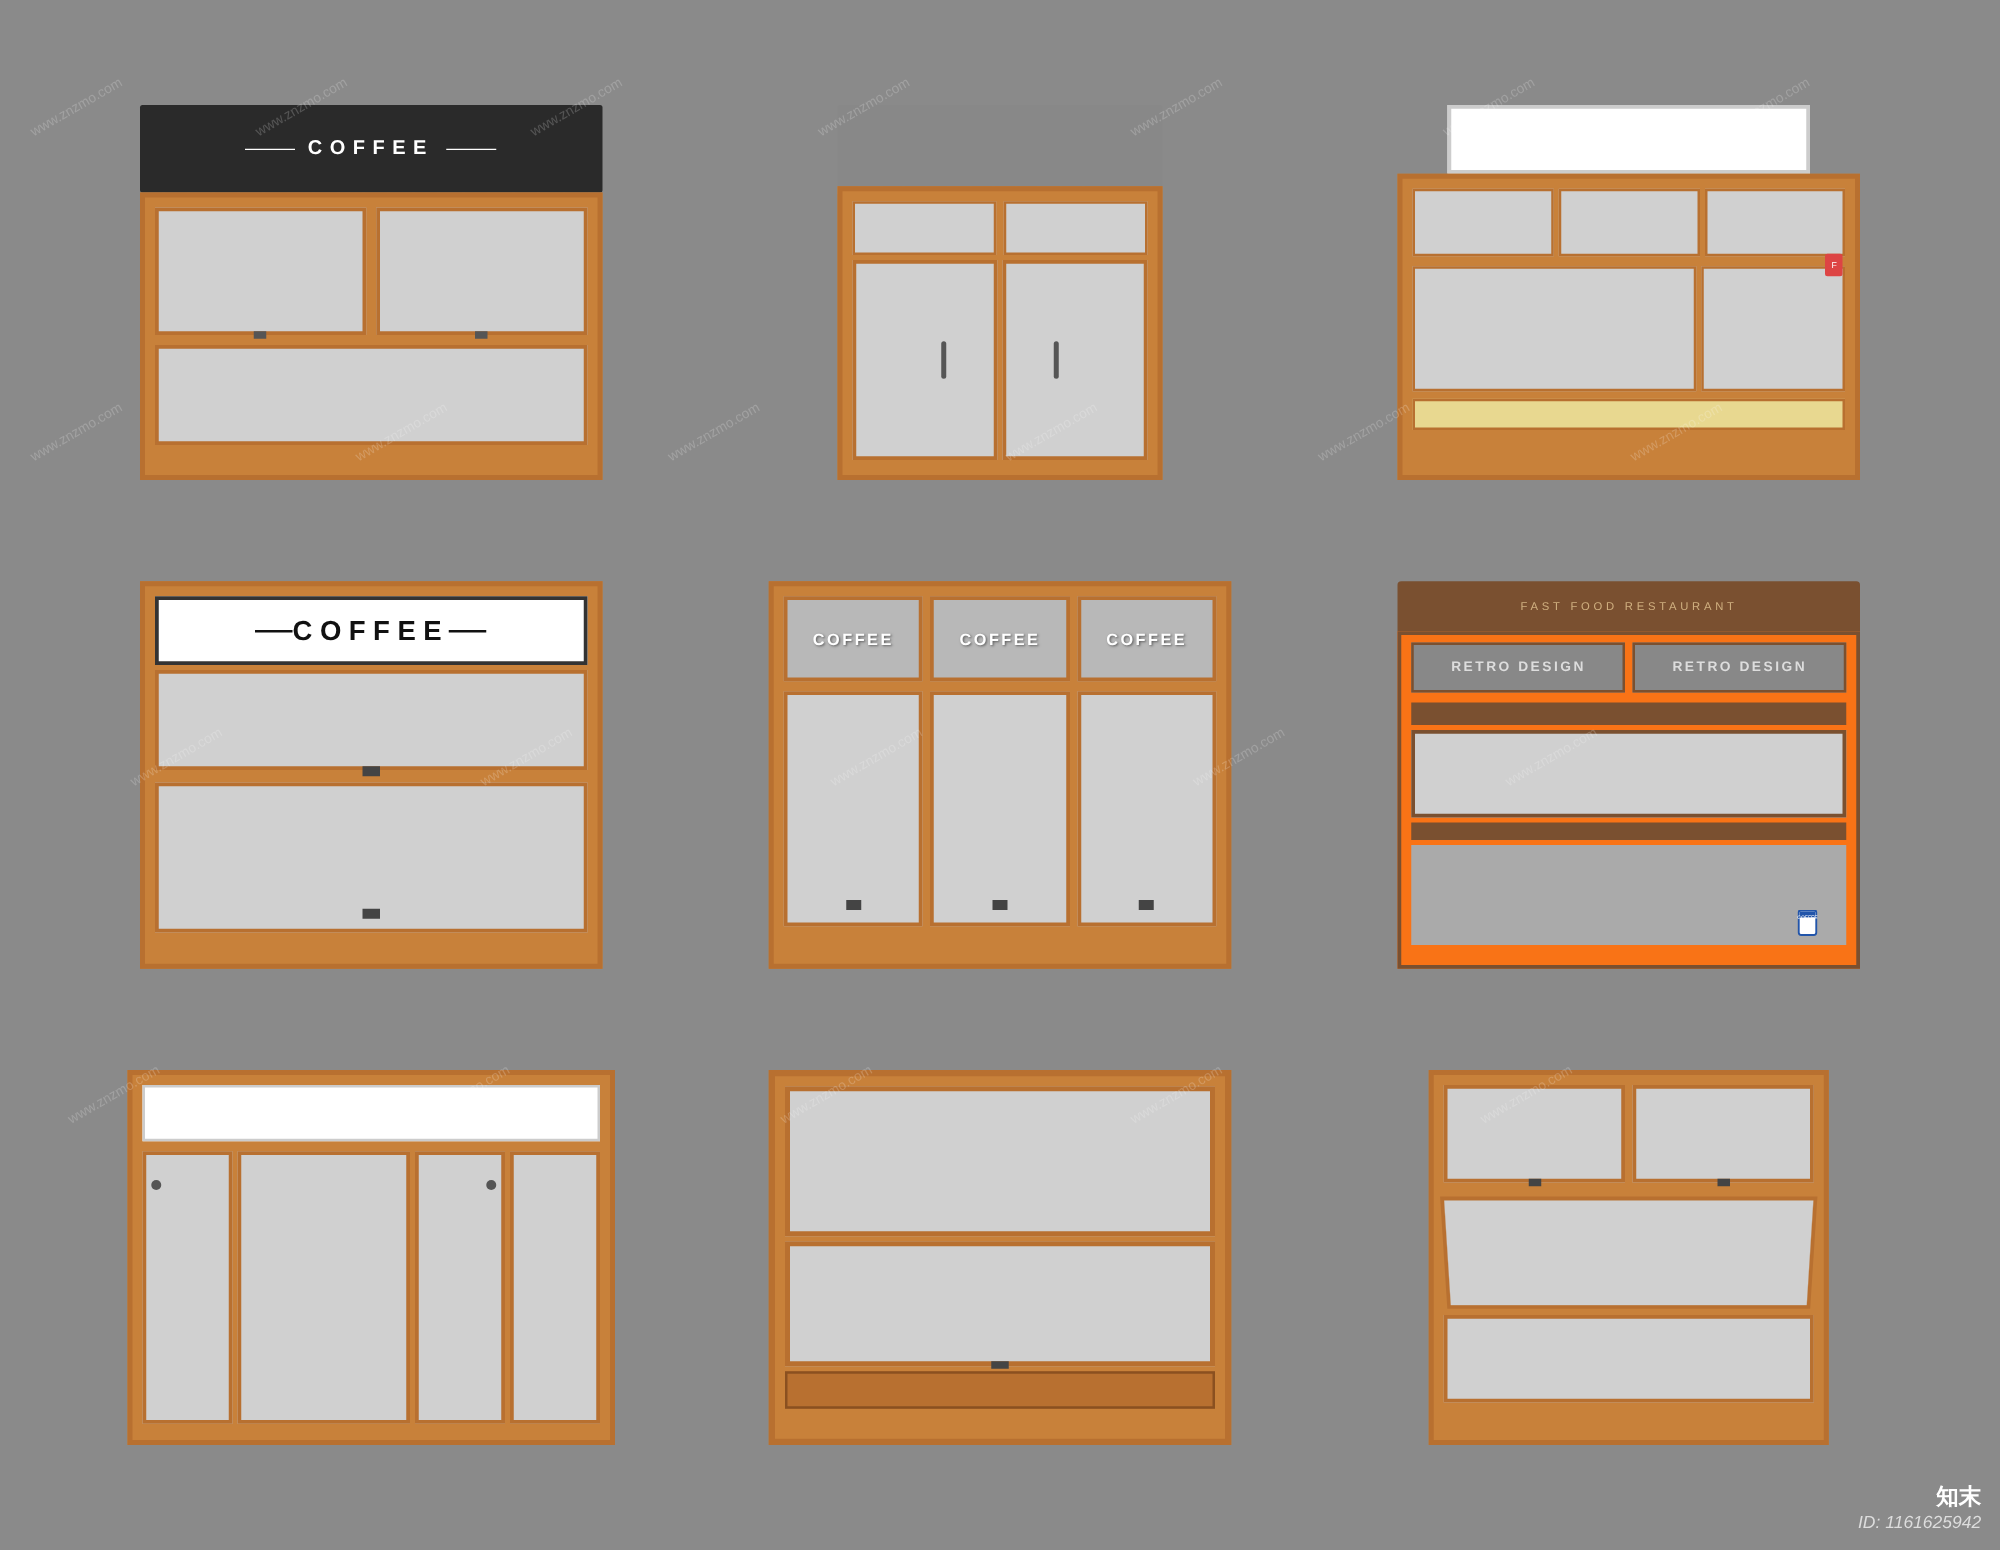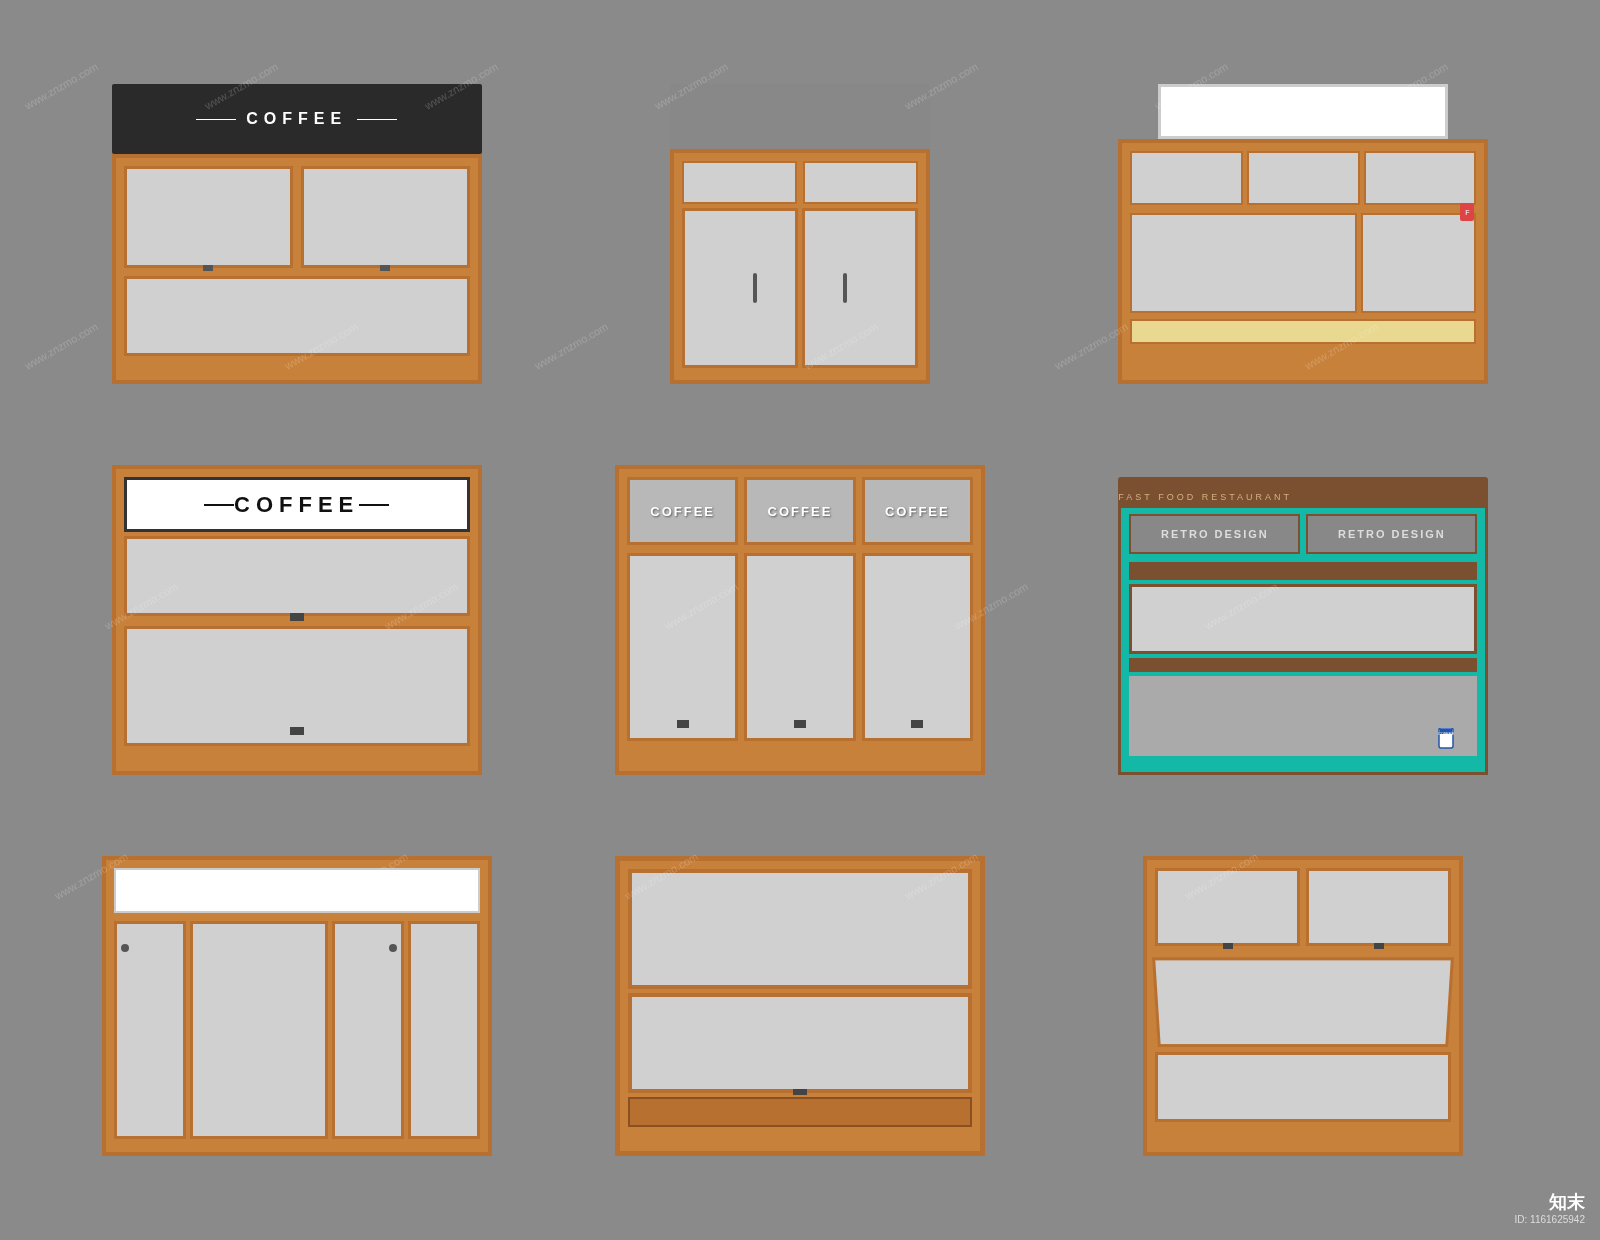--- a/index.html
+++ b/index.html
@@ -382,43 +382,43 @@
     }
 
     
     .kiosk6 {
       position: relative;
       width: 370px;
       height: 310px;
     }
     .kiosk6 .roof {
       position: absolute;
-      top: 12px;
+      top: 0;
       left: 0;
       right: 0;
       height: 40px;
       background: #7a5030;
       border-radius: 3px 3px 0 0;
       display: flex;
       align-items: center;
-      justify-content: flex-start;
+      justify-content: center;
     }
     .kiosk6 .roof-text {
       color: #d0b080;
       font-size: 9px;
       letter-spacing: 3px;
       text-transform: uppercase;
     }
     .kiosk6 .frame {
       position: absolute;
       top: 40px;
       left: 0;
       right: 0;
       bottom: 0;
-      background: #14b8a6;
+      background: #f97316;
       border: 3px solid #7a5030;
     }
     .kiosk6 .sign-row {
       display: flex;
       gap: 6px;
       padding: 6px 8px 4px;
       height: 50px;
     }
     .kiosk6 .sign-panel {
       flex: 1;
@@ -620,21 +620,22 @@
       align-items: flex-start;
       gap: 6px;
       z-index: 200;
     }
     .branding-text {
       color: white;
       font-size: 11px;
     }
     .branding-id {
       color: #ddd;
-      font-size: 10px;
+      font-size: 14px;
+      font-style: italic;
     }
     .coffee-dash {
       display: inline-block;
       width: 30px;
       height: 2px;
       background: #111;
     }
   </style>
 </head>
 <body>

